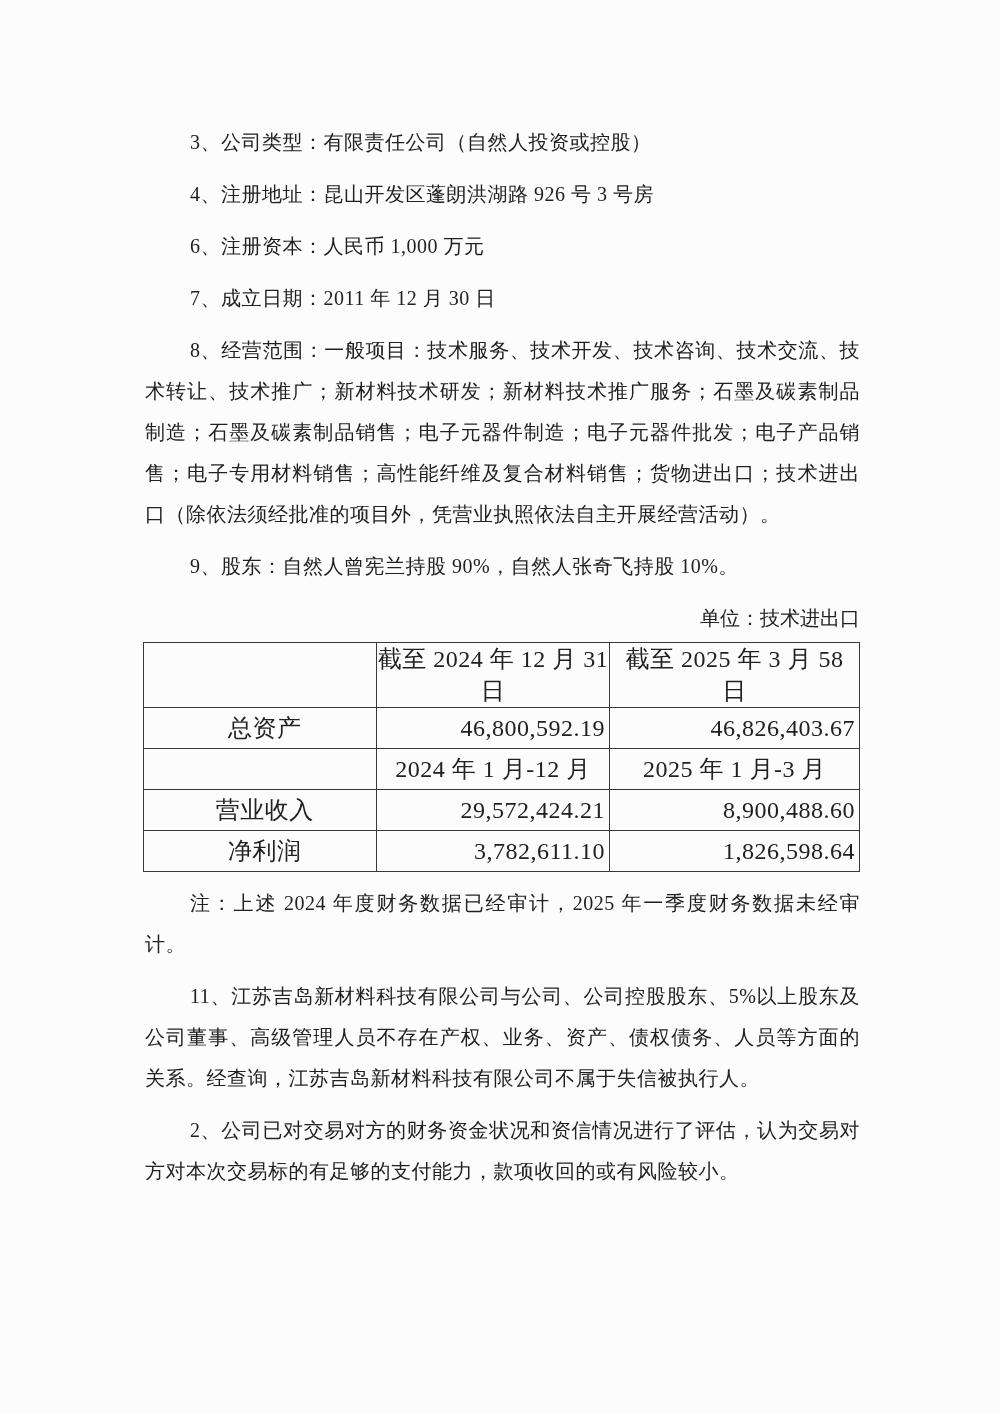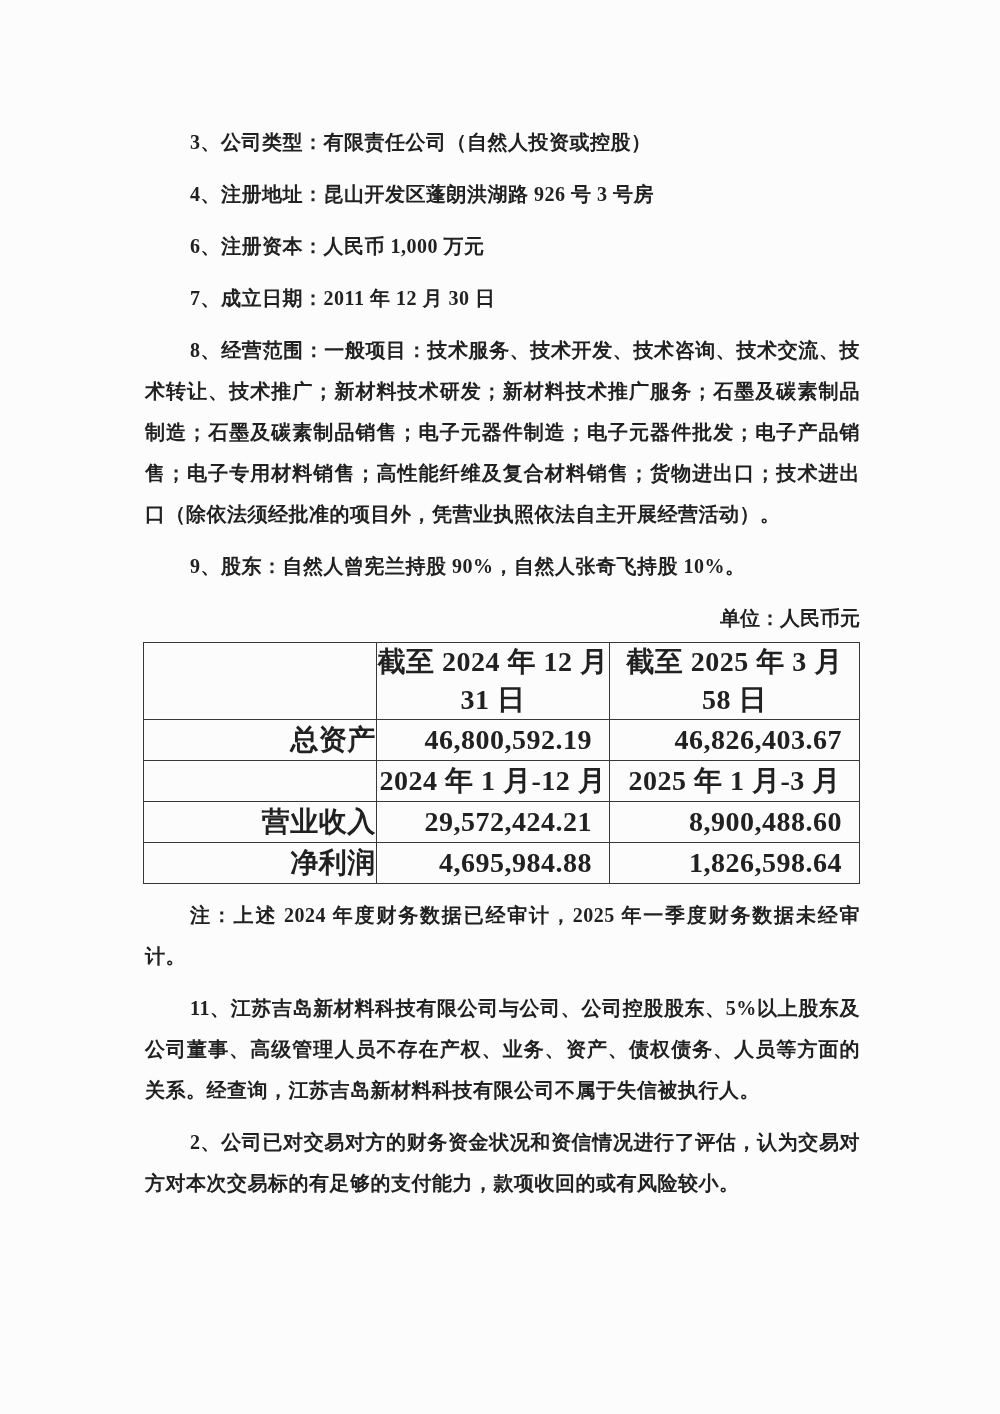--- a/index.html
+++ b/index.html
@@ -14,21 +14,21 @@
   }
 
   .page {
     position: relative;
     width: 1000px;
     height: 1414px;
     background: #fcfcfc;
     padding: 122px 140px 60px 145px;
   }
 
-  .content { width: 715px; font-weight: bold; }
+  .content { width: 715px; }
 
   p.para {
     font-size: 20px;
     line-height: 41px;
     text-indent: 45px;
     margin: 11px 0;
     text-align: justify;
     letter-spacing: 0.5px;
   }
 
@@ -39,51 +39,51 @@
     line-height: 41px;
     text-align: right;
     margin: 11px 0 3px 0;
   }
 
   table.fin-table {
     width: 717px;
     border-collapse: collapse;
     table-layout: fixed;
     margin-left: -2px;
-    font-size: 28px;
+    font-size: 24px;
   }
 
   table.fin-table td {
     border: 1.5px solid #383838;
     height: 41px;
     vertical-align: middle;
     letter-spacing: 0.5px;
   }
 
   td.cell-head  { text-align: center; }
-  td.cell-label { text-align: right;  padding-left: 10px; }
-  td.cell-num   { text-align: right; padding-right: 17px; }
+  td.cell-label { text-align: center;  padding-left: 10px; }
+  td.cell-num   { text-align: right; padding-right: 4px; }
   td.cell-empty { }
 
   .note-gap { margin-top: 20px; }
 </style>
 </head>
 <body>
 
 <div class="page">
   <div class="content">
 
     <p class="para first">3、公司类型：有限责任公司（自然人投资或控股）</p>
     <p class="para">4、注册地址：昆山开发区蓬朗洪湖路 926 号 3 号房</p>
     <p class="para">6、注册资本：人民币 1,000 万元</p>
     <p class="para">7、成立日期：2011 年 12 月 30 日</p>
     <p class="para">8、经营范围：一般项目：技术服务、技术开发、技术咨询、技术交流、技术转让、技术推广；新材料技术研发；新材料技术推广服务；石墨及碳素制品制造；石墨及碳素制品销售；电子元器件制造；电子元器件批发；电子产品销售；电子专用材料销售；高性能纤维及复合材料销售；货物进出口；技术进出口（除依法须经批准的项目外，凭营业执照依法自主开展经营活动）。</p>
     <p class="para">9、股东：自然人曾宪兰持股 90%，自然人张奇飞持股 10%。</p>
 
-    <p class="unit-line">单位：人民币元</p>
+    <p class="unit-line">单位：技术进出口</p>
 
     <table class="fin-table">
       <colgroup>
         <col style="width:32.5%">
         <col style="width:32.6%">
         <col style="width:34.9%">
       </colgroup>
       <tbody>
         <tr>
           <td class="cell-empty"></td>
@@ -100,21 +100,21 @@
           <td class="cell-head">2024 年 1 月-12 月</td>
           <td class="cell-head">2025 年 1 月-3 月</td>
         </tr>
         <tr>
           <td class="cell-label">营业收入</td>
           <td class="cell-num">29,572,424.21</td>
           <td class="cell-num">8,900,488.60</td>
         </tr>
         <tr>
           <td class="cell-label">净利润</td>
-          <td class="cell-num">4,695,984.88</td>
+          <td class="cell-num">3,782,611.10</td>
           <td class="cell-num">1,826,598.64</td>
         </tr>
       </tbody>
     </table>
 
     <p class="para note-gap">注：上述 2024 年度财务数据已经审计，2025 年一季度财务数据未经审计。</p>
     <p class="para">11、江苏吉岛新材料科技有限公司与公司、公司控股股东、5%以上股东及公司董事、高级管理人员不存在产权、业务、资产、债权债务、人员等方面的关系。经查询，江苏吉岛新材料科技有限公司不属于失信被执行人。</p>
     <p class="para">2、公司已对交易对方的财务资金状况和资信情况进行了评估，认为交易对方对本次交易标的有足够的支付能力，款项收回的或有风险较小。</p>
 
   </div>

